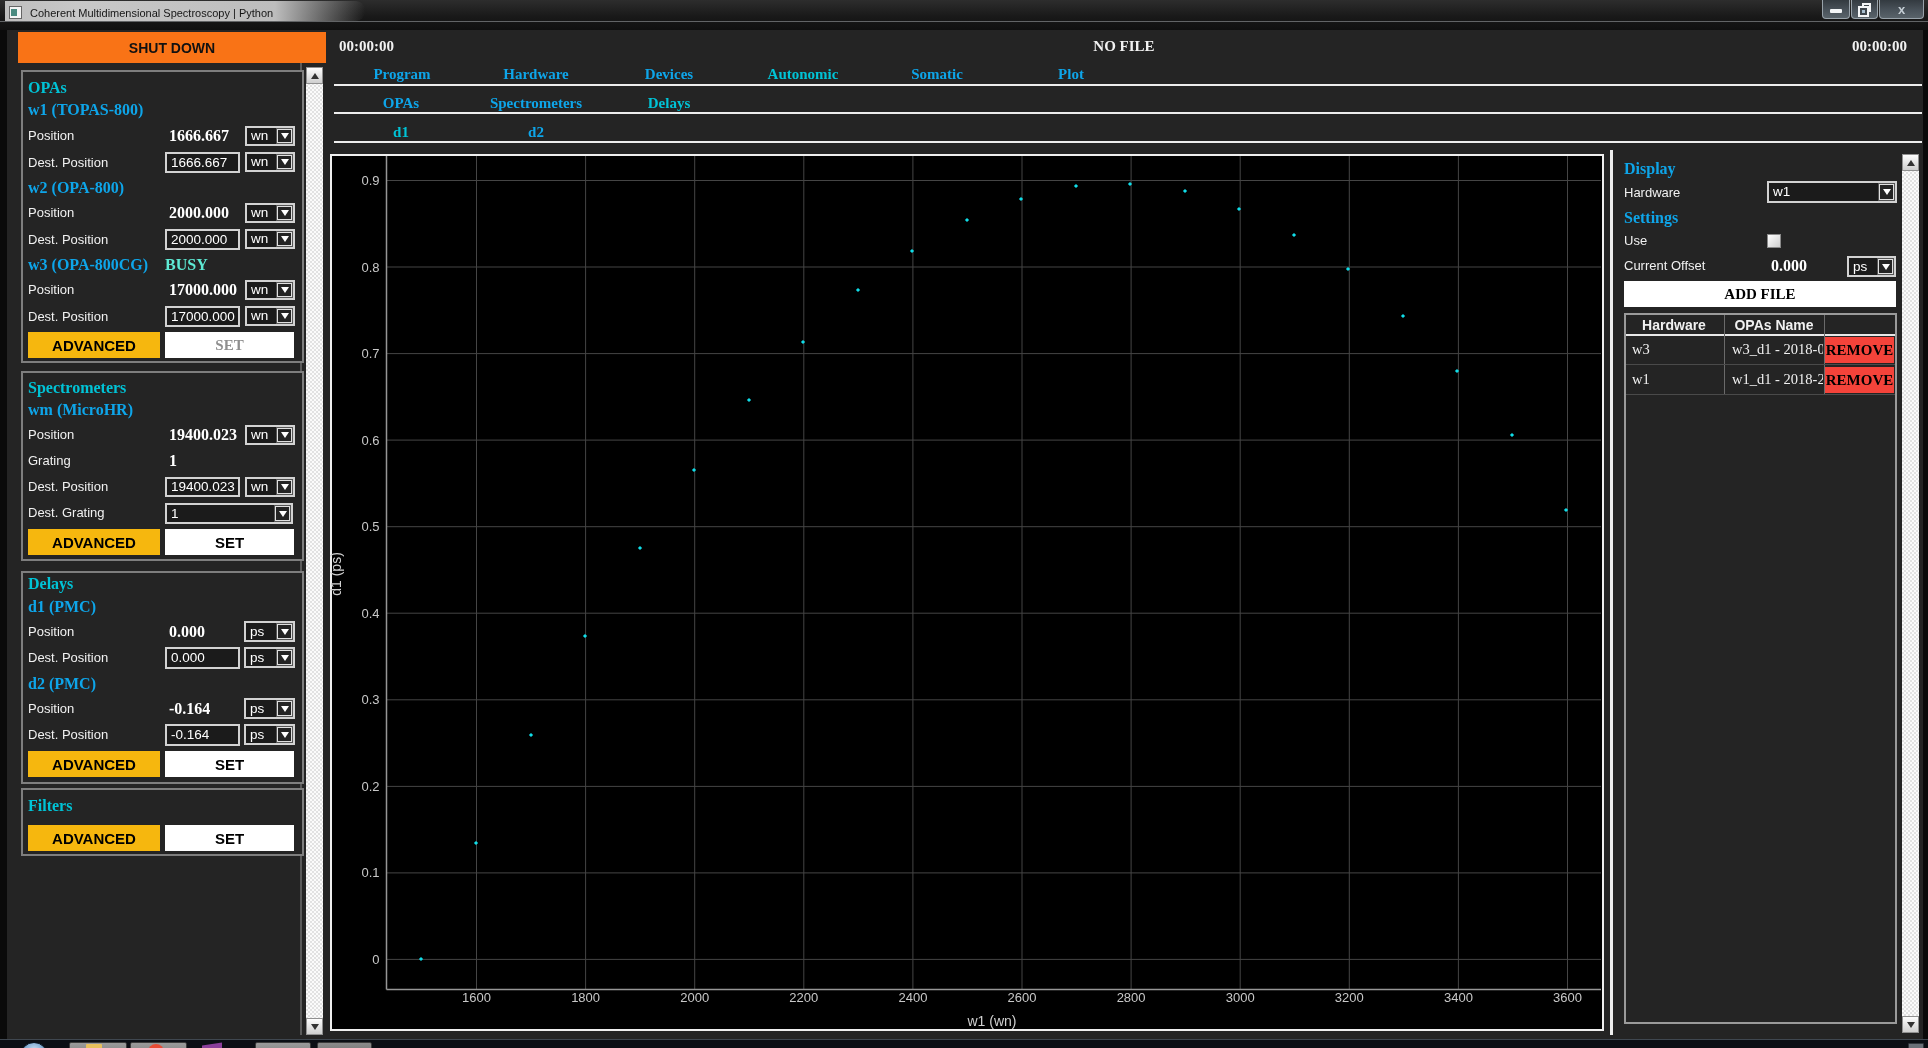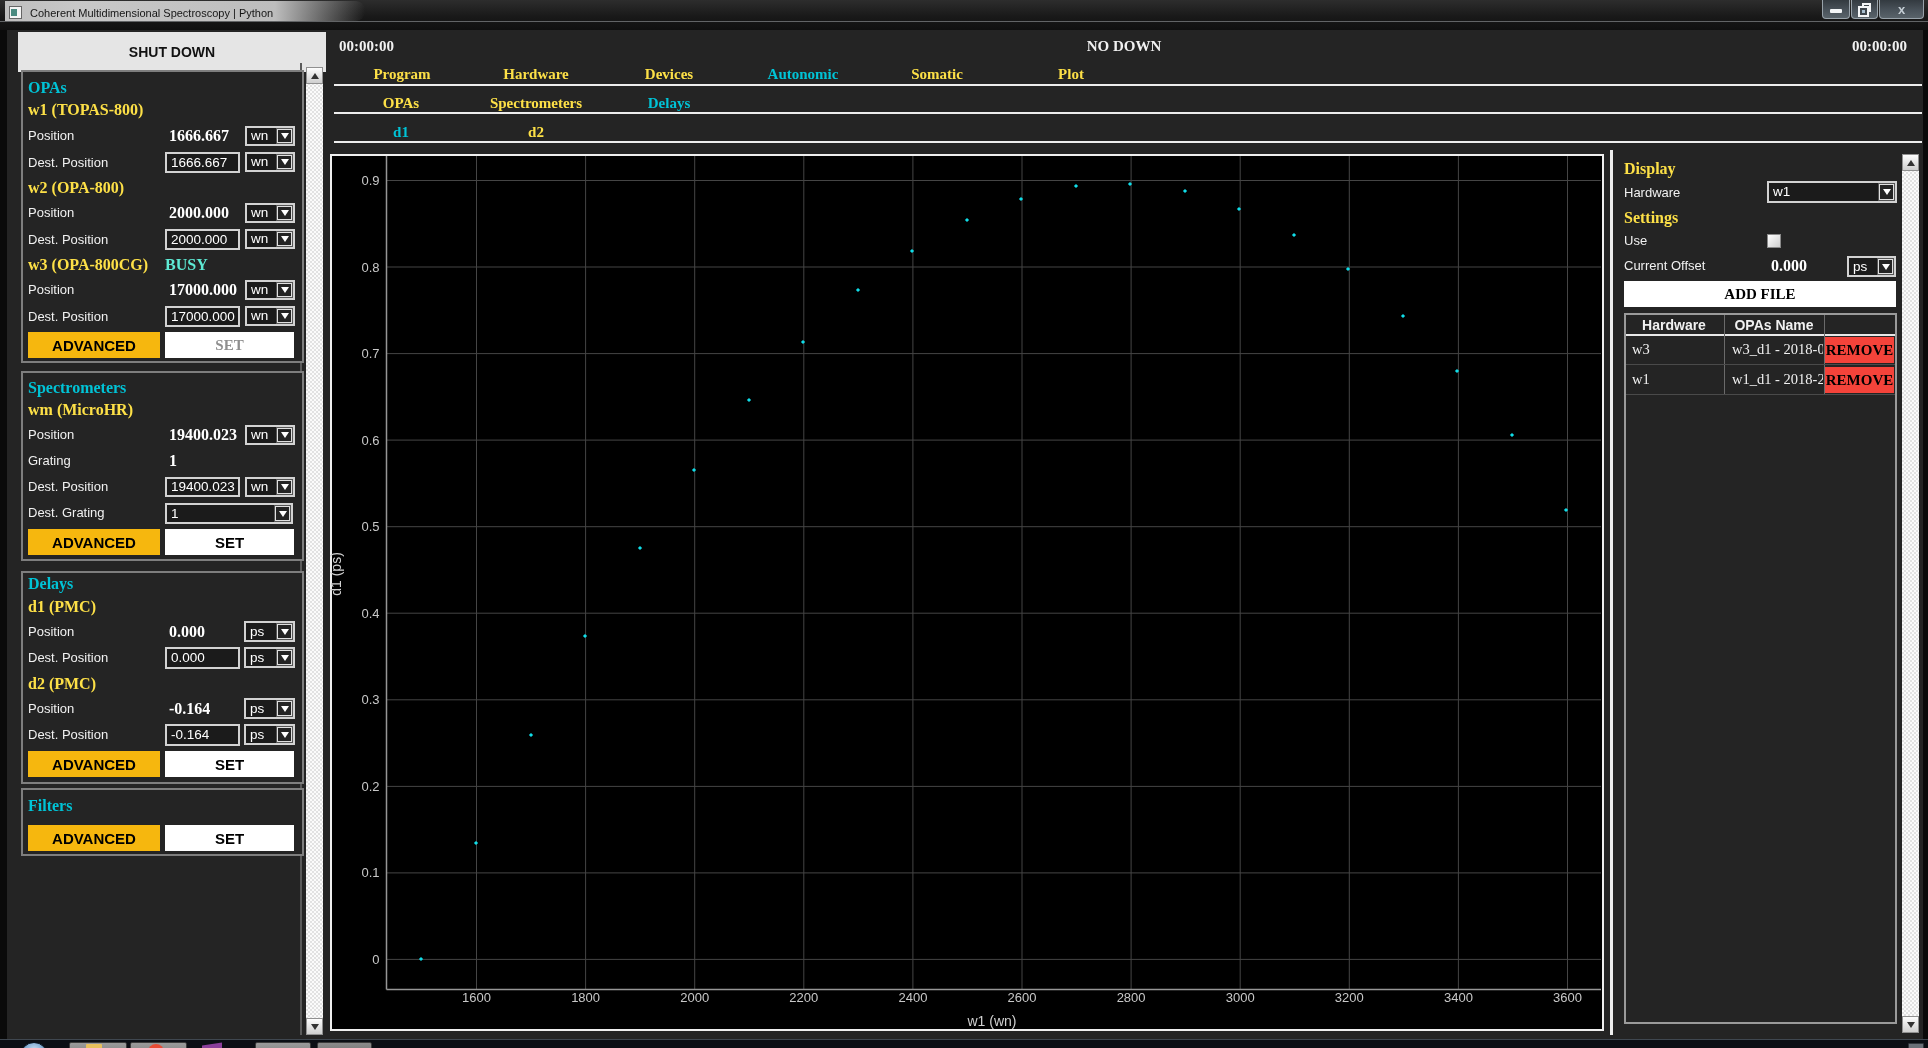--- a/index.html
+++ b/index.html
@@ -1,18 +1,18 @@
 <!DOCTYPE html>
 <html><head><meta charset="utf-8">
 <style>
 *{margin:0;padding:0;box-sizing:border-box}
 html,body{width:1928px;height:1048px;overflow:hidden;background:#0a0a0a;font-family:"Liberation Sans",sans-serif}
 .ab{position:absolute}
 .b{font-weight:bold}
-.cy{color:#00c3d6}.or{color:#fde047}.wh{color:#f1f1f1}
+.cy{color:#00c3d6}.or{color:#0ea5e9}.wh{color:#f1f1f1}
 .lbl{font-size:13px;color:#f1f1f1;height:18px;line-height:18px}
 .val{font-family:"Liberation Serif",serif;font-size:16px;font-weight:bold;color:#fff;height:18px;line-height:18px;text-align:left;overflow:hidden;white-space:nowrap}
 .h15{font-family:"Liberation Serif",serif;font-size:16px;font-weight:bold;height:17px;line-height:17px}
 .sf{font-family:"Liberation Serif",serif}
 .panel{position:absolute;left:21px;width:283px;border:2px solid #7e7e7e;background:#242424}
 .inp{position:absolute;background:#1b1b1b;border:2px solid #d2d2d2;color:#fff;font-size:13.5px;padding-left:4px}
 .dd{position:absolute;background:#1b1b1b;border:2px solid #d2d2d2;color:#fff;font-size:13.5px;padding-left:4px}
 .dda{position:absolute;right:1px;top:1px;bottom:1px;width:15px;background:#242424;border:1px solid #e0e0e0;outline:1px solid #555;display:flex;align-items:center;justify-content:center}
 .tri{width:0;height:0;border-left:4.5px solid transparent;border-right:4.5px solid transparent;border-top:6.5px solid #fff}
 .triu{width:0;height:0;border-left:4px solid transparent;border-right:4px solid transparent;border-bottom:6px solid #333}
@@ -39,21 +39,21 @@
   <div class="ab" style="left:1830px;top:9px;width:12px;height:4px;background:#f4f6f8;border-radius:1px"></div>
   <div class="ab" style="left:1862px;top:3px;width:9px;height:9px;border:2px solid #f4f6f8;background:transparent"></div>
   <div class="ab" style="left:1858px;top:6px;width:11px;height:11px;background:#f4f6f8"></div>
   <div class="ab" style="left:1860px;top:8px;width:7px;height:7px;background:#3f474e"></div>
   <div class="ab" style="left:1862px;top:10px;width:3px;height:3px;background:#a8bfd0"></div>
   <div class="ab" style="left:1879px;top:1px;width:45px;height:17px;display:flex;align-items:center;justify-content:center;color:#c3ccd3;font-weight:bold;font-size:13px">x</div>
 </div>
 
 <div class="ab" style="left:7px;top:30px;width:1916px;height:1010px;background:#242424"></div>
 
-<div class="ab" style="left:18px;top:32px;width:308px;height:40px;background:#e5e5e5;color:#111;font-weight:bold;font-size:14px;display:flex;align-items:center;justify-content:center">SHUT DOWN</div>
+<div class="ab" style="left:18px;top:32px;width:308px;height:31px;background:#f97316;color:#111;font-weight:bold;font-size:14px;display:flex;align-items:center;justify-content:center">SHUT DOWN</div>
 <div class="ab" style="left:300px;top:63px;width:2px;height:972px;background:#5a5a5a"></div>
 
 <div class="sb" style="left:306px;top:67px;width:17px;height:968px"></div>
 <div class="sbb" style="left:306px;top:67px;width:17px;height:17px">
     <div class="triu"></div>
   </div>
 <div class="sbb" style="left:306px;top:1018px;width:17px;height:17px">
     <div class="trid"></div>
   </div>
 <div id="leftpanels">
@@ -142,21 +142,21 @@
 <div class="ab val" style="left:169px;top:623px;width:72px">0.000</div>
 <div class="ab lbl" style="left:28px;top:649px">Dest. Position</div>
 <div class="ab h15 or" style="left:28px;top:675px">d2 (PMC)</div>
 <div class="ab lbl" style="left:28px;top:700px">Position</div>
 <div class="ab val" style="left:169px;top:700px;width:72px">-0.164</div>
 <div class="ab lbl" style="left:28px;top:726px">Dest. Position</div>
 <div class="ab h15 cy" style="left:28px;top:797px">Filters</div>
   </div>
 
 <div class="ab b wh sf" style="left:339px;top:38px;font-size:15px;height:17px;line-height:17px">00:00:00</div>
-<div class="ab b wh sf" style="left:1124px;top:38px;font-size:15px;transform:translateX(-50%);height:17px;line-height:17px">NO DOWN</div>
+<div class="ab b wh sf" style="left:1124px;top:38px;font-size:15px;transform:translateX(-50%);height:17px;line-height:17px">NO FILE</div>
 <div class="ab b wh sf" style="left:1907px;top:38px;font-size:15px;transform:translateX(-100%);height:17px;line-height:17px">00:00:00</div>
 <div class="tab or" style="left:402px;top:66px">Program</div>
 <div class="tab or" style="left:536px;top:66px">Hardware</div>
 <div class="tab or" style="left:669px;top:66px">Devices</div>
 <div class="tab cy" style="left:803px;top:66px">Autonomic</div>
 <div class="tab or" style="left:937px;top:66px">Somatic</div>
 <div class="tab or" style="left:1071px;top:66px">Plot</div>
 <div class="hline" style="left:334px;top:84px;width:1588px"></div>
 <div class="tab or" style="left:401px;top:95px">OPAs</div>
 <div class="tab or" style="left:536px;top:95px">Spectrometers</div>

